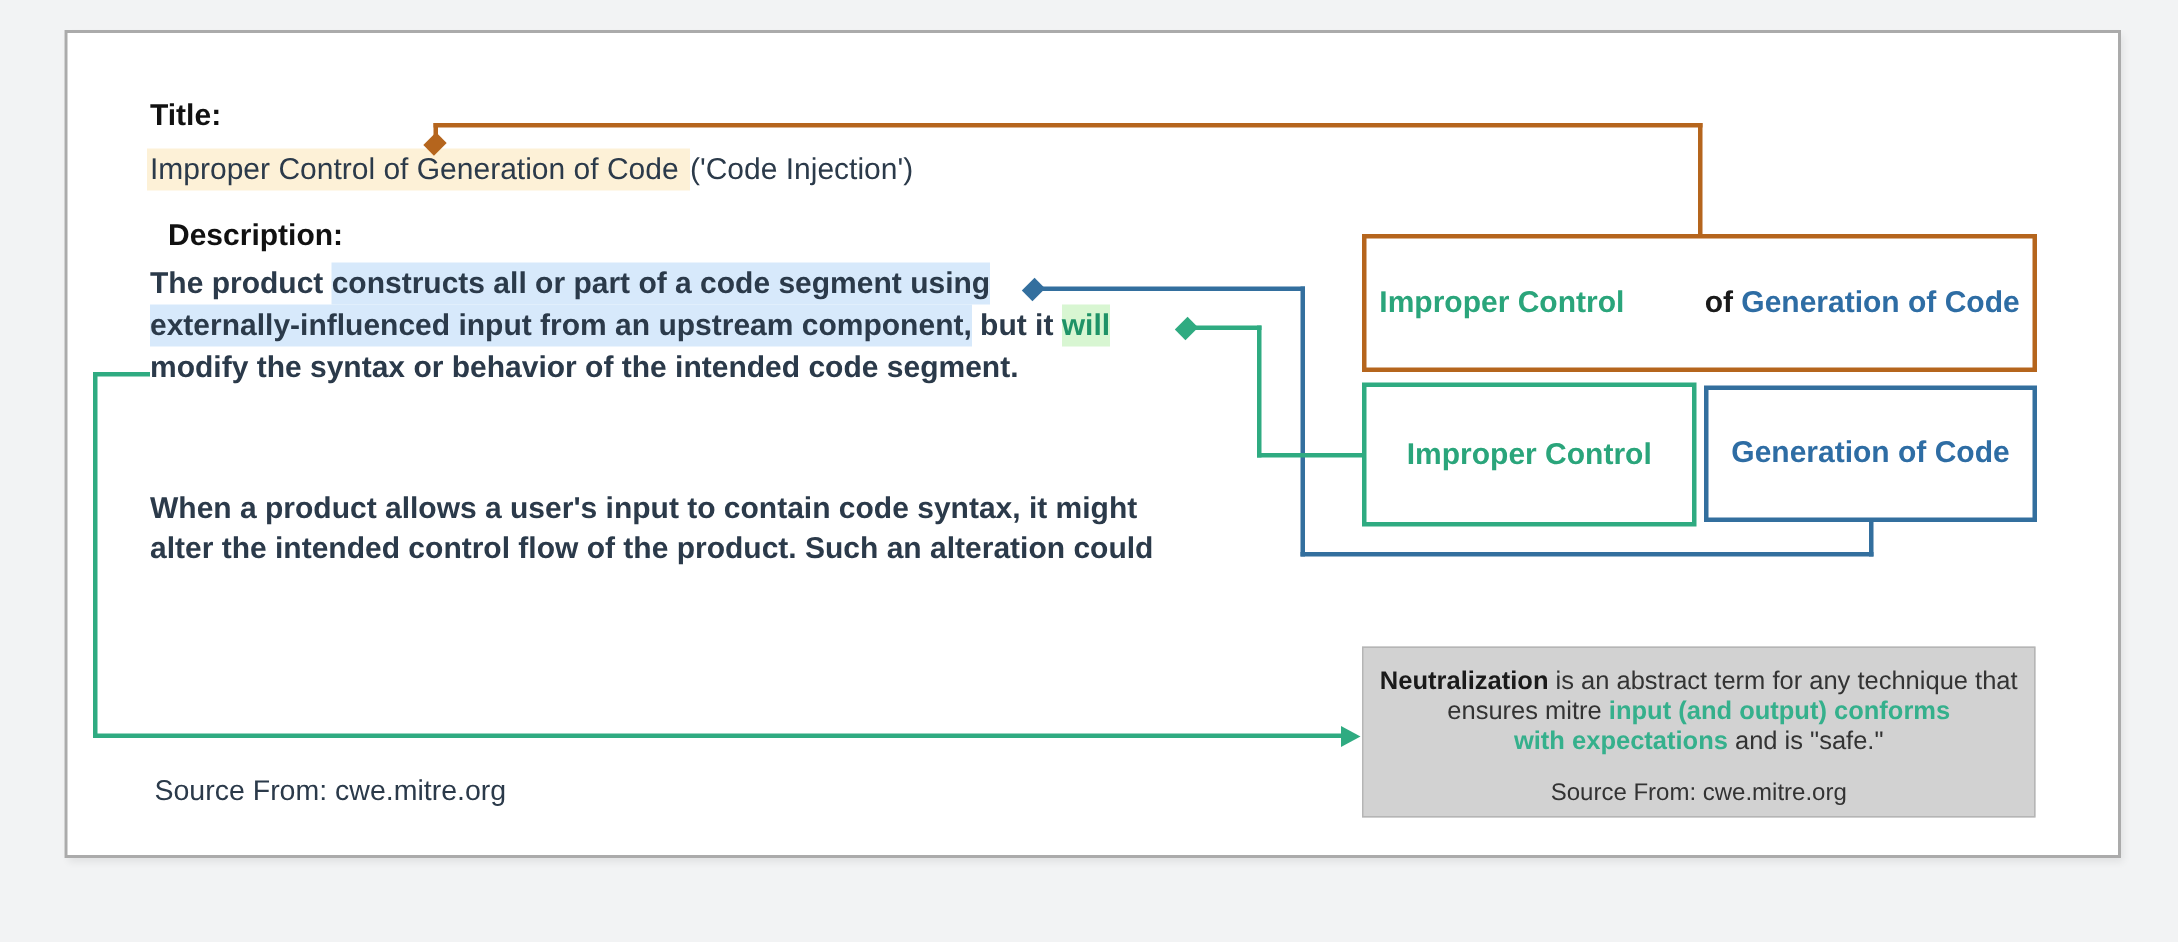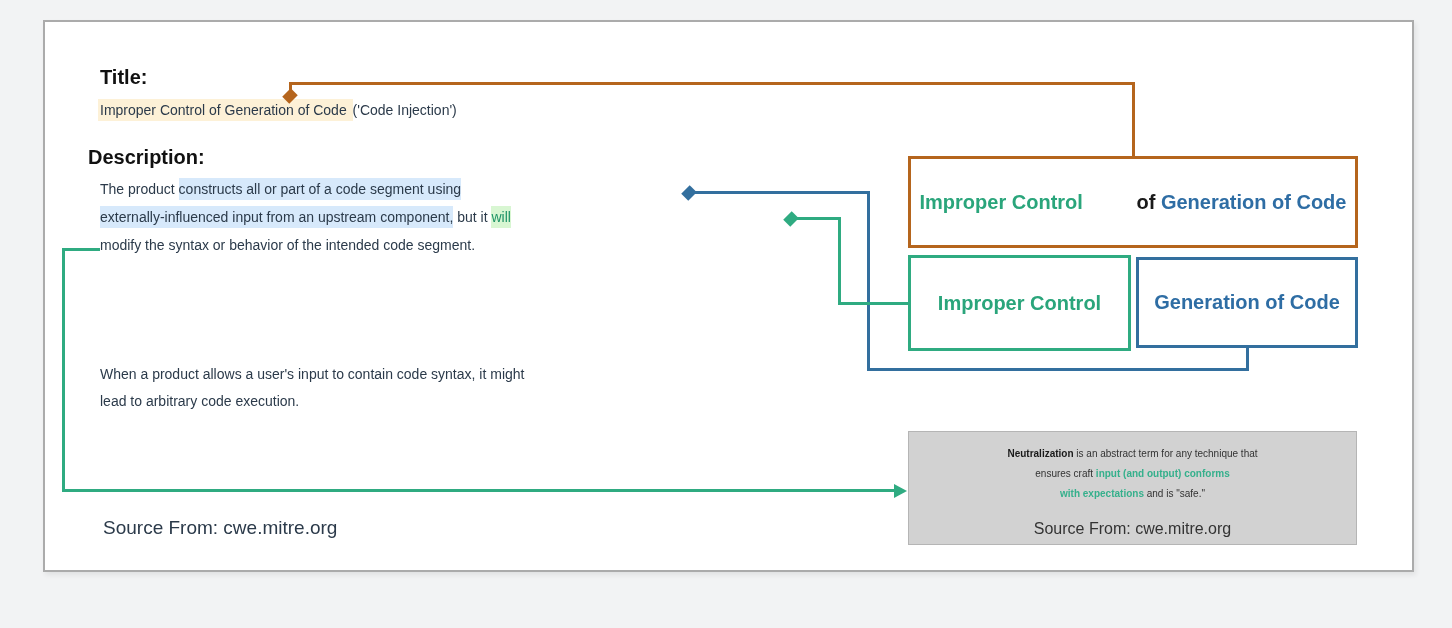--- a/index.html
+++ b/index.html
@@ -16,22 +16,22 @@
     --body-text:#2b3a4a;
     --heading-text:#111111;
   }
   html,body{margin:0;padding:0;}
   body{font-family:"Liberation Sans", sans-serif; background:#f2f3f4;}
   .canvas{position:relative;width:1452px;height:612px;background:#f2f3f4;overflow:hidden;}
   .card{position:absolute;left:43px;top:20px;width:1367px;height:548px;background:#ffffff;
         border:2px solid #ababab;box-shadow:2px 3px 5px rgba(0,0,0,.07);}
   .abs{position:absolute;}
   .heading{font-size:20px;font-weight:bold;color:var(--heading-text);white-space:pre;}
-  .bodyline{font-size:14px;color:var(--body-text);white-space:pre;}
-  .lines .bodyline{display:block;height:28px;line-height:28px;}
+  .bodyline{font-size:20px;color:var(--body-text);white-space:pre;}
+  .lines .bodyline{display:block;height:28px;line-height:28px;font-weight:bold;}
   .lines27 .bodyline{height:27px;line-height:27px;}
   .seg-wheat{background:var(--wheat);padding:3px 2px;}
   .seg-blue{background:var(--blue-hl);padding:3px 0;}
   .seg-green{background:var(--green-hl);padding:3px 0;color:var(--green-desc);}
   .source{font-size:19px;color:var(--body-text);white-space:pre;}
 
   
   .h-line,.v-line{position:absolute;}
   .brown{background:var(--brown);}
   .greenc{background:var(--green);}
@@ -49,44 +49,44 @@
   .box-combined{border:3px solid var(--brown);}
   .box-green{border:3px solid var(--green);color:var(--green-text);}
   .box-blue{border:3px solid var(--blue);color:var(--blue-text);}
   .c-green{color:var(--green-text);}
   .c-blue{color:var(--blue-text);}
   .c-dark{color:#1a1a1a;padding-left:48px;}
 
   
   .note{position:absolute;box-sizing:border-box;background:var(--note-bg);border:1px solid #b5b5b5;
         text-align:center;color:#333333;}
-  .note-line{font-size:10px;line-height:20px;white-space:pre;}
+  .note-line{font-size:17px;line-height:20px;white-space:pre;}
   .note-bold{font-weight:bold;color:#1a1a1a;}
   .note-green{color:#35b08c;font-weight:bold;}
   .note-source{font-size:16px;margin-top:16px;color:#333333;white-space:pre;}
 </style>
 </head>
 <body>
 
 <div class="canvas">
   <div class="card"></div>
 
   <div class="abs heading" style="left:100px;top:66px;">Title:</div>
   <div class="abs bodyline" style="left:98px;top:102px;"><span class="seg-wheat">Improper Control of Generation of Code </span><span>('Code Injection')</span></div>
 
-  <div class="abs heading" style="left:88px;top:146px;">Description:</div>
+  <div class="abs heading" style="left:112px;top:146px;">Description:</div>
   <div class="abs lines" style="left:100px;top:175px;">
     <div class="bodyline"><span>The product </span><span class="seg-blue">constructs all or part of a code segment using</span></div>
     <div class="bodyline"><span class="seg-blue">externally-influenced input from an upstream component,</span><span> but it </span><span class="seg-green">will</span></div>
     <div class="bodyline"><span>modify the syntax or behavior of the intended code segment.</span></div>
   </div>
 
-  <div class="abs lines lines27" style="left:100px;top:361px;">
+  <div class="abs lines lines27" style="left:100px;top:326px;">
     <div class="bodyline">When a product allows a user's input to contain code syntax, it might</div>
-    <div class="bodyline">lead to arbitrary code execution.</div>
+    <div class="bodyline">alter the intended control flow of the product. Such an alteration could</div>
   </div>
 
   <div class="abs source" style="left:103px;top:517px;">Source From: cwe.mitre.org</div>
 
   <div class="diamond d-brown" style="left:285px;top:90px;"></div>
   <div class="v-line brown" style="left:289px;top:82px;width:3px;height:12px;"></div>
   <div class="h-line brown" style="left:289px;top:82px;width:846px;height:3px;"></div>
   <div class="v-line brown" style="left:1132px;top:82px;width:3px;height:75px;"></div>
 
   <div class="diamond d-blue" style="left:684px;top:187px;"></div>
@@ -104,17 +104,17 @@
   <div class="v-line greenc" style="left:62px;top:248px;width:3px;height:244px;"></div>
   <div class="h-line greenc" style="left:62px;top:489px;width:833px;height:3px;"></div>
   <div class="arrow-right" style="left:894px;top:483.5px;"></div>
 
   <div class="label-box box-combined" style="left:908px;top:156px;width:450px;height:92px;"><span class="c-green">Improper Control</span><span class="c-dark"> of </span><span class="c-blue">Generation of Code</span></div>
   <div class="label-box box-green" style="left:908px;top:255px;width:223px;height:96px;">Improper Control</div>
   <div class="label-box box-blue" style="left:1136px;top:257px;width:222px;height:91px;">Generation of Code</div>
 
   <div class="note" style="left:908px;top:431px;width:449px;height:114px;padding-top:12px;">
     <div class="note-line"><span class="note-bold">Neutralization</span><span> is an abstract term for any technique that</span></div>
-    <div class="note-line"><span>ensures craft </span><span class="note-green">input (and output) conforms</span></div>
+    <div class="note-line"><span>ensures mitre </span><span class="note-green">input (and output) conforms</span></div>
     <div class="note-line"><span class="note-green">with expectations</span><span> and is "safe."</span></div>
     <div class="note-source">Source From: cwe.mitre.org</div>
   </div>
 </div>
 
 </body></html>

